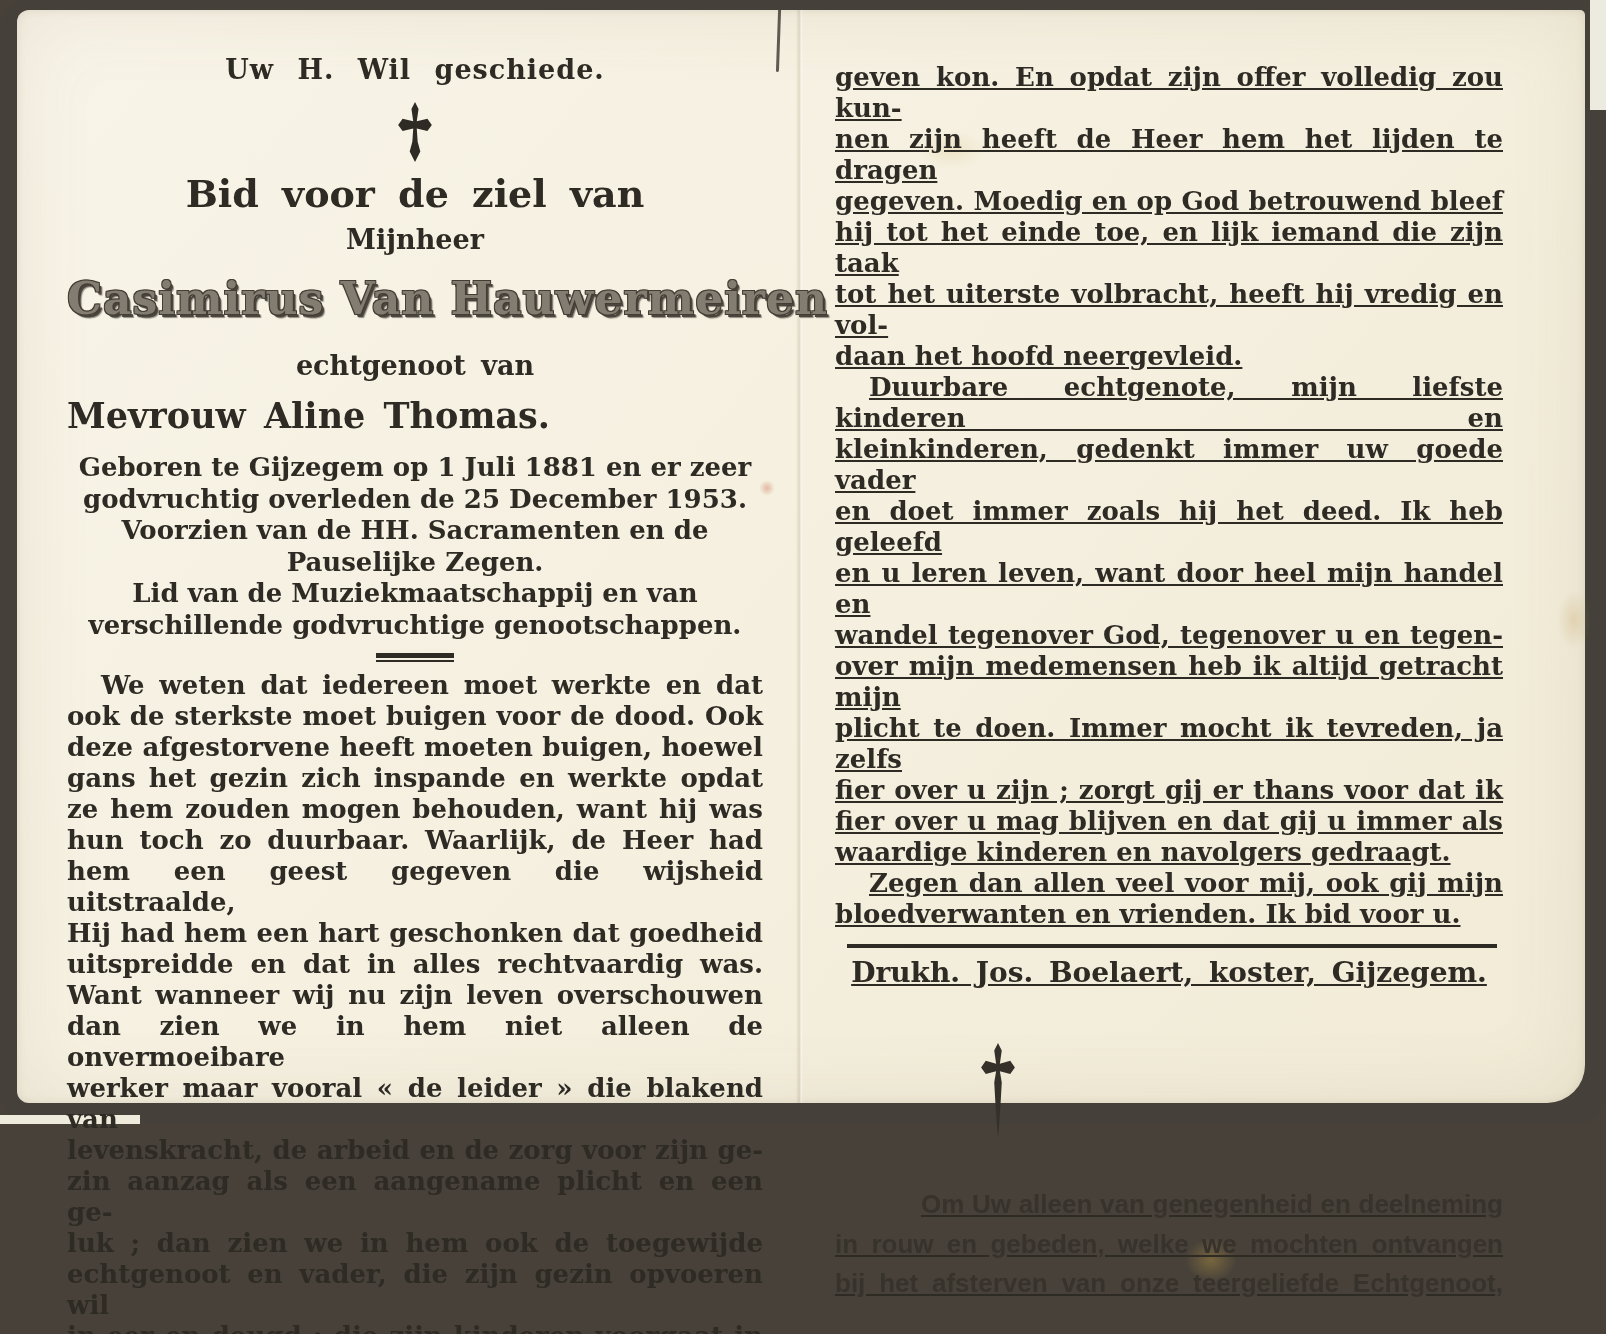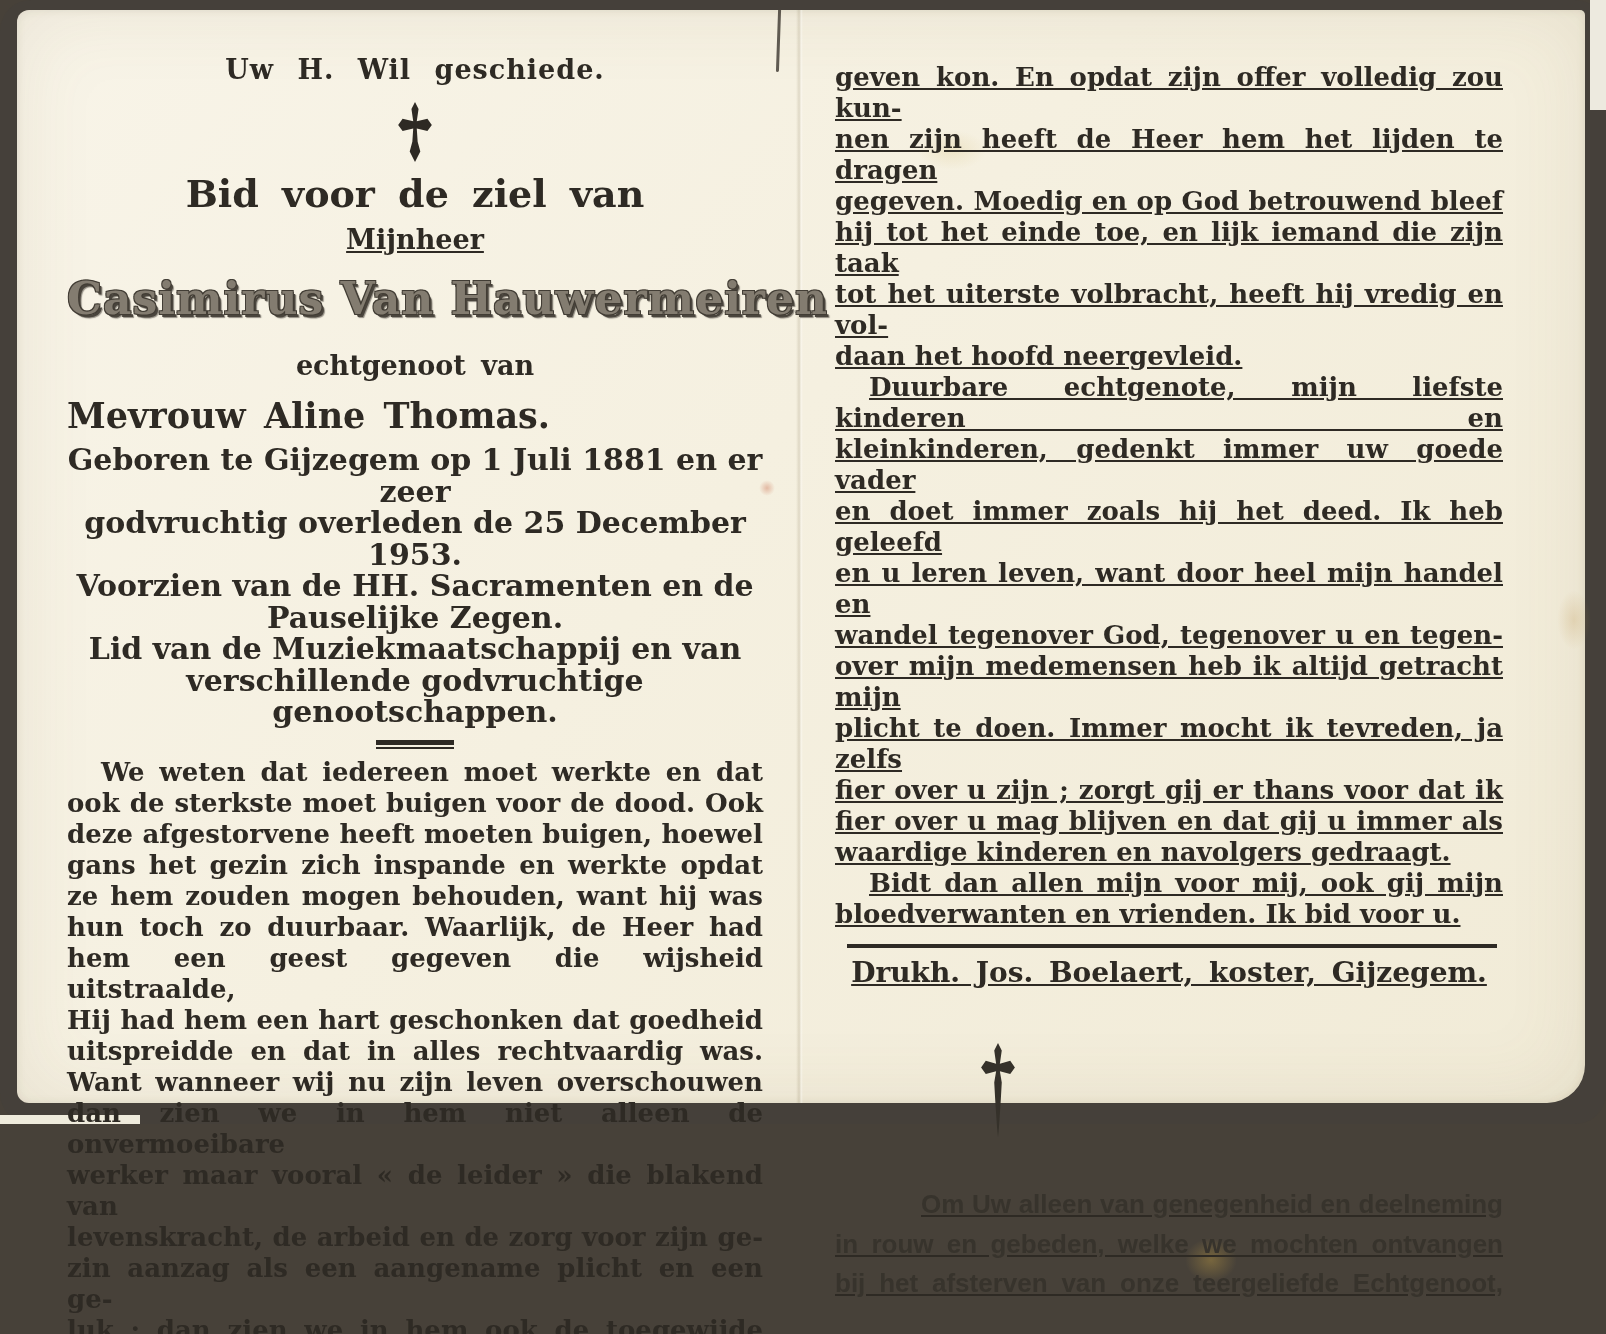--- a/index.html
+++ b/index.html
@@ -31,32 +31,32 @@
 
   .pages { position:absolute; inset:0; display:flex; }
   .page { box-sizing:border-box; width:50%; color:#2e2a24; }
   .page-left  { padding:44px 38px 0 50px; }
   .page-right { padding:52px 82px 0 34px;text-decoration:underline; }
 
   
   .invocation { text-align:center; font-size:27px; font-weight:700; word-spacing:13px; letter-spacing:1px; }
   .cross-wrap { text-align:center; margin:16px 0 4px; }
   .pray-heading { text-align:center; font-size:38px; font-weight:700; word-spacing:10px; margin-top:2px; }
-  .honorific { text-align:center; font-size:27px; font-weight:700; margin-top:8px;text-decoration:underline; }
+  .honorific { text-align:center; font-size:27px; font-weight:700; margin-top:8px; }
   .deceased-name {
     text-align:center; font-size:44px; font-weight:700; letter-spacing:1px;
     margin-top:18px; white-space:nowrap;
     color:#837c70;
     text-shadow:
       -1px -1px 0 #423d35, 1px -1px 0 #423d35, -1px 1px 0 #423d35,
       1px 1px 0 #423d35, 2.5px 2.5px 0 #4a453d, 3.5px 3.5px 1px rgba(66,61,53,0.55);
   }
   .relation-line { text-align:center; font-size:27px; font-weight:700; word-spacing:6px; margin-top:26px; }
   .spouse-name { font-size:35px; font-weight:700; word-spacing:6px; margin-top:14px; }
-  .vitals { margin-top:8px; font-size:30px; font-weight:700; }
+  .vitals { margin-top:16px; font-size:26px; font-weight:700; }
   .vitals .line { text-align:center; line-height:31.5px; }
   .short-rule {
     width:78px; height:2px; margin:12px auto 8px;
     border-top:5px solid #2e2a24; border-bottom:2px solid #2e2a24; box-sizing:content-box;
   }
 
   
   .justified { font-size:26px; font-weight:700; }
   .justified .line { text-align:justify; text-align-last:justify; line-height:31px; }
   .justified .line.last-line { text-align-last:left; }
@@ -155,21 +155,21 @@
             <div class="line">en u leren leven, want door heel mijn handel en</div>
             <div class="line">wandel tegenover God, tegenover u en tegen-</div>
             <div class="line">over mijn medemensen heb ik altijd getracht mijn</div>
             <div class="line">plicht te doen. Immer mocht ik tevreden, ja zelfs</div>
             <div class="line">fier over u zijn ; zorgt gij er thans voor dat ik</div>
             <div class="line">fier over u mag blijven en dat gij u immer als</div>
             <div class="line last-line">waardige kinderen en navolgers gedraagt.</div>
           </div>
 
         <div class="justified indent-first">
-            <div class="line first-line">Bidt dan allen mijn voor mij, ook gij mijn</div>
+            <div class="line first-line">Zegen dan allen veel voor mij, ook gij mijn</div>
             <div class="line last-line">bloedverwanten en vrienden. Ik bid voor u.</div>
           </div>
 
         <div class="full-rule"></div>
         <div class="printer-credit">Drukh. Jos. Boelaert, koster, Gijzegem.</div>
 
         <div class="dagger-wrap">
           <svg class="cross" width="34" height="94" viewBox="0 0 36 100" aria-hidden="true">
             <path d="M18 0 L22 8 L20 22 L31 19 L36 26 L31 33 L20 30 L22 42 L21 60 L19 90 L18 100 L17 90 L15 60 L14 42 L16 30 L5 33 L0 26 L5 19 L16 22 L14 8 Z" fill="#35312a"></path>
           </svg>

